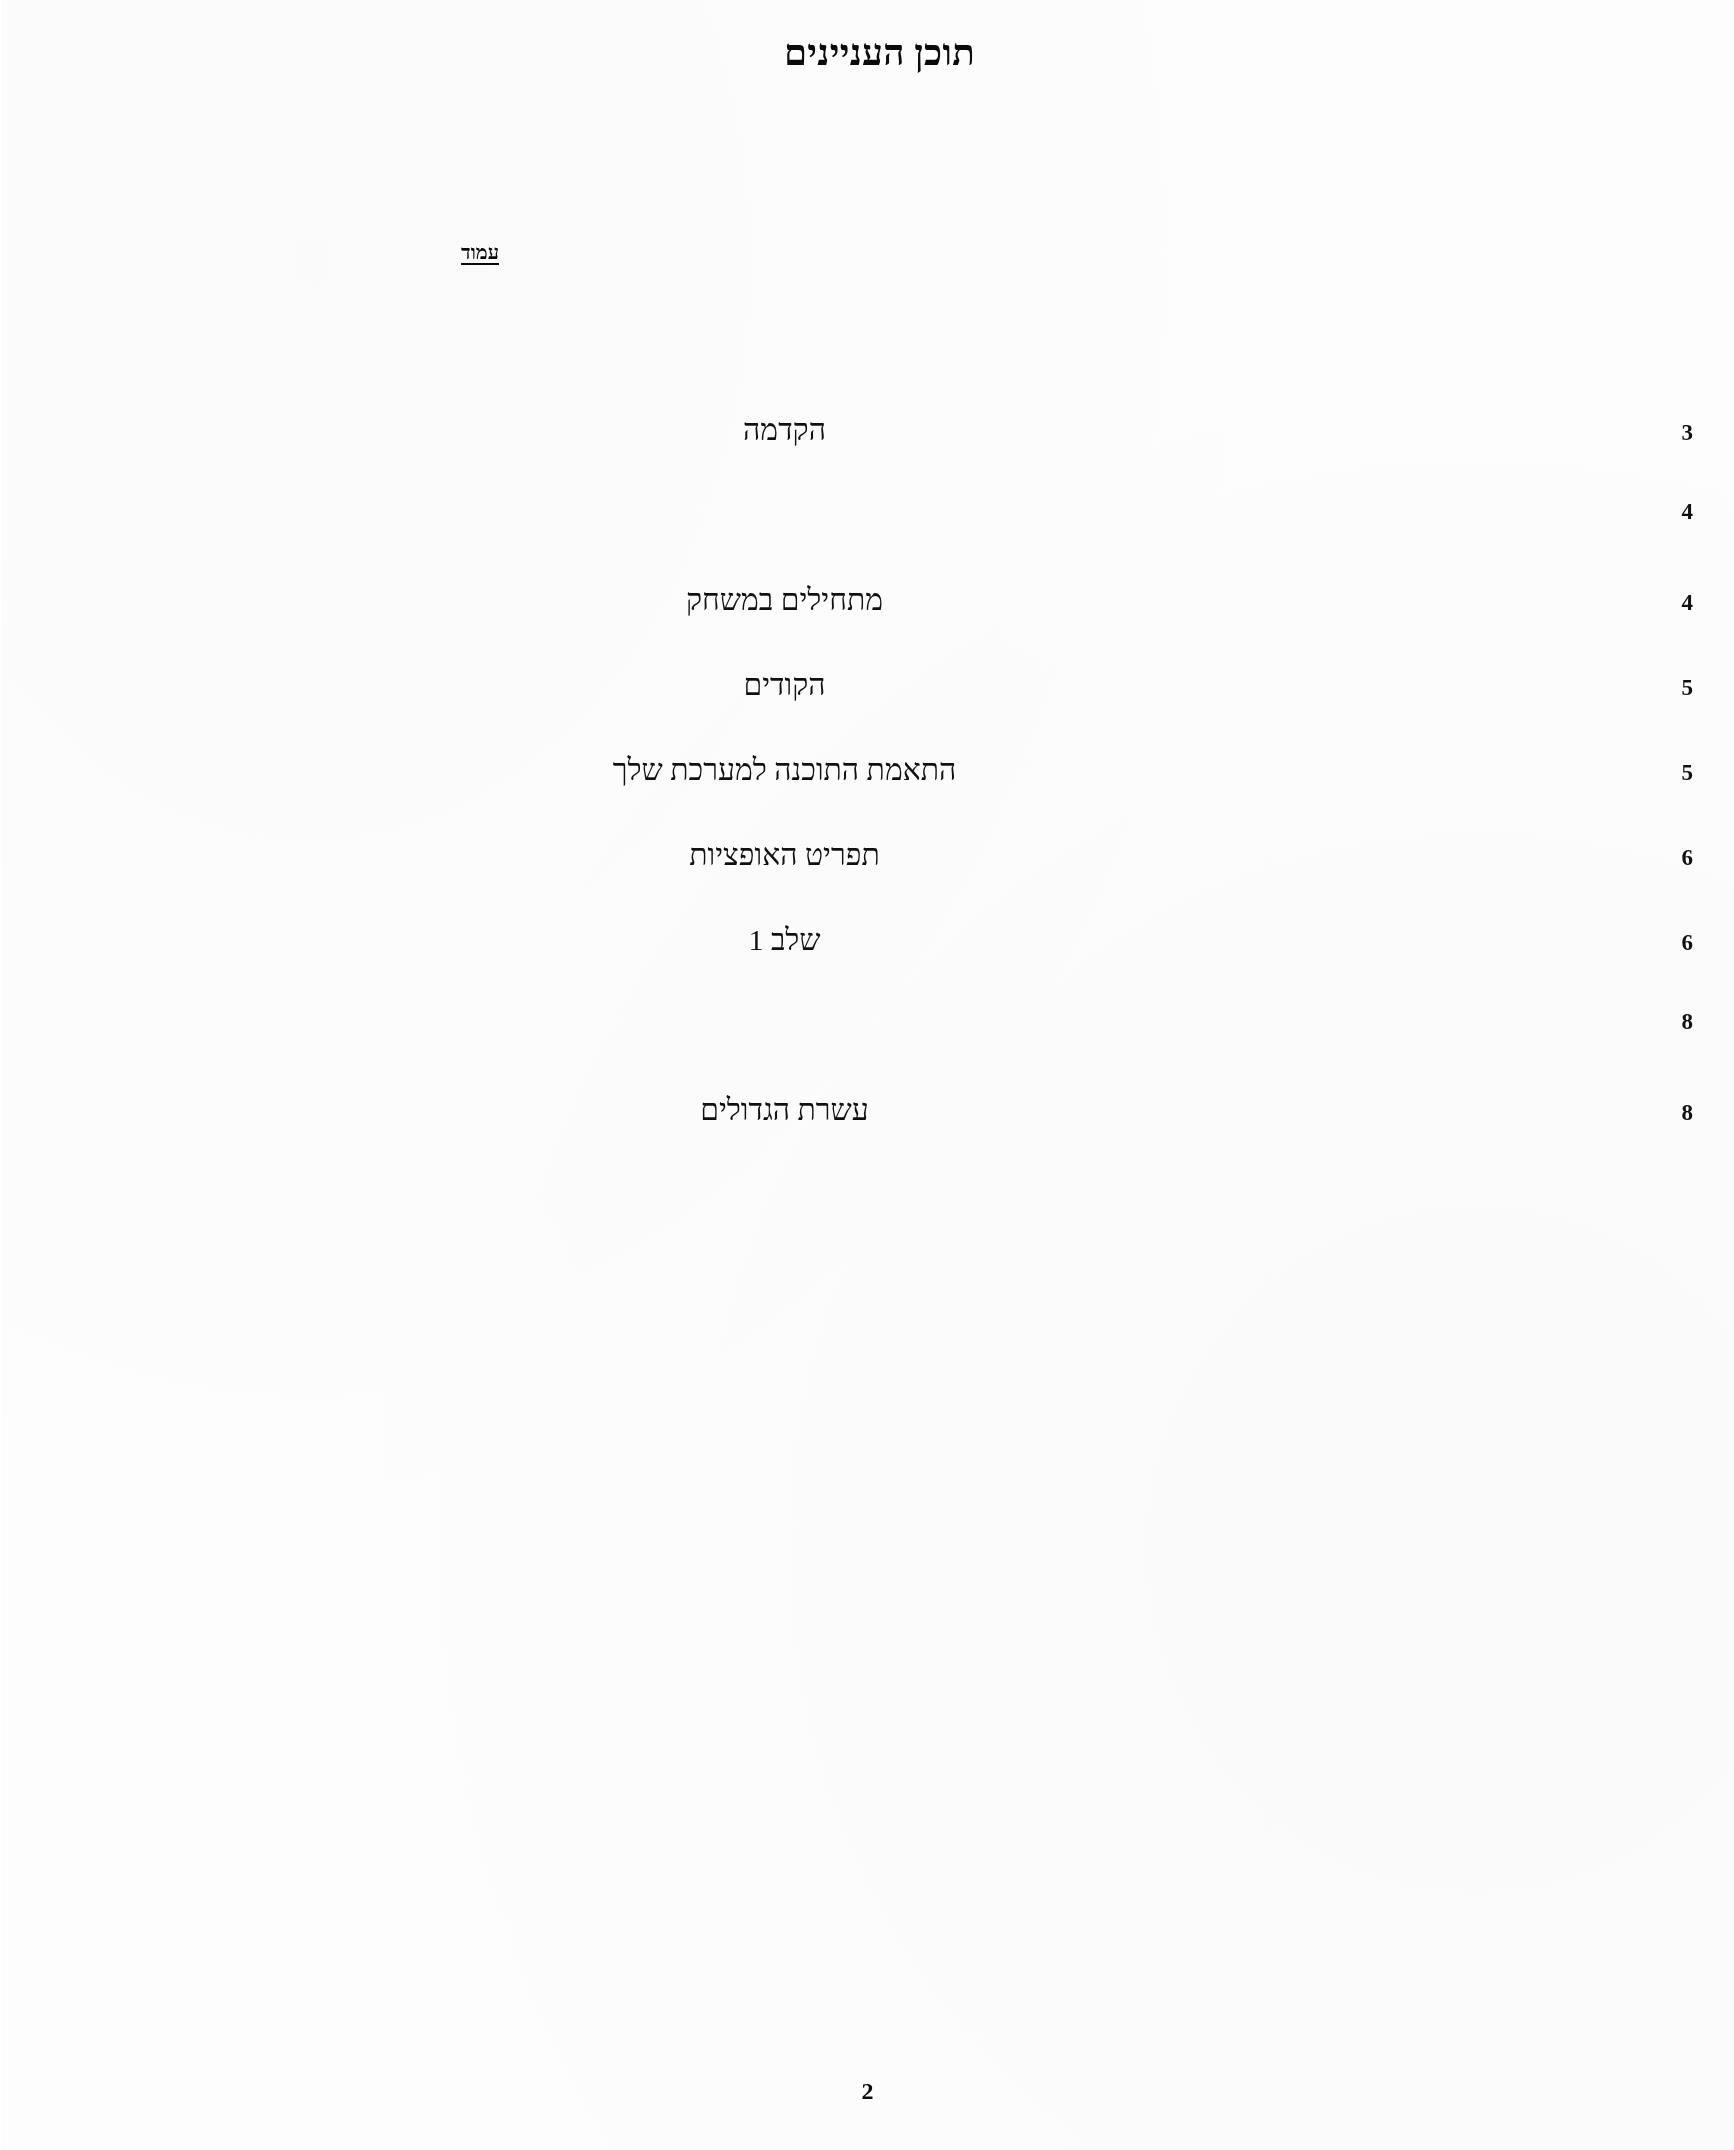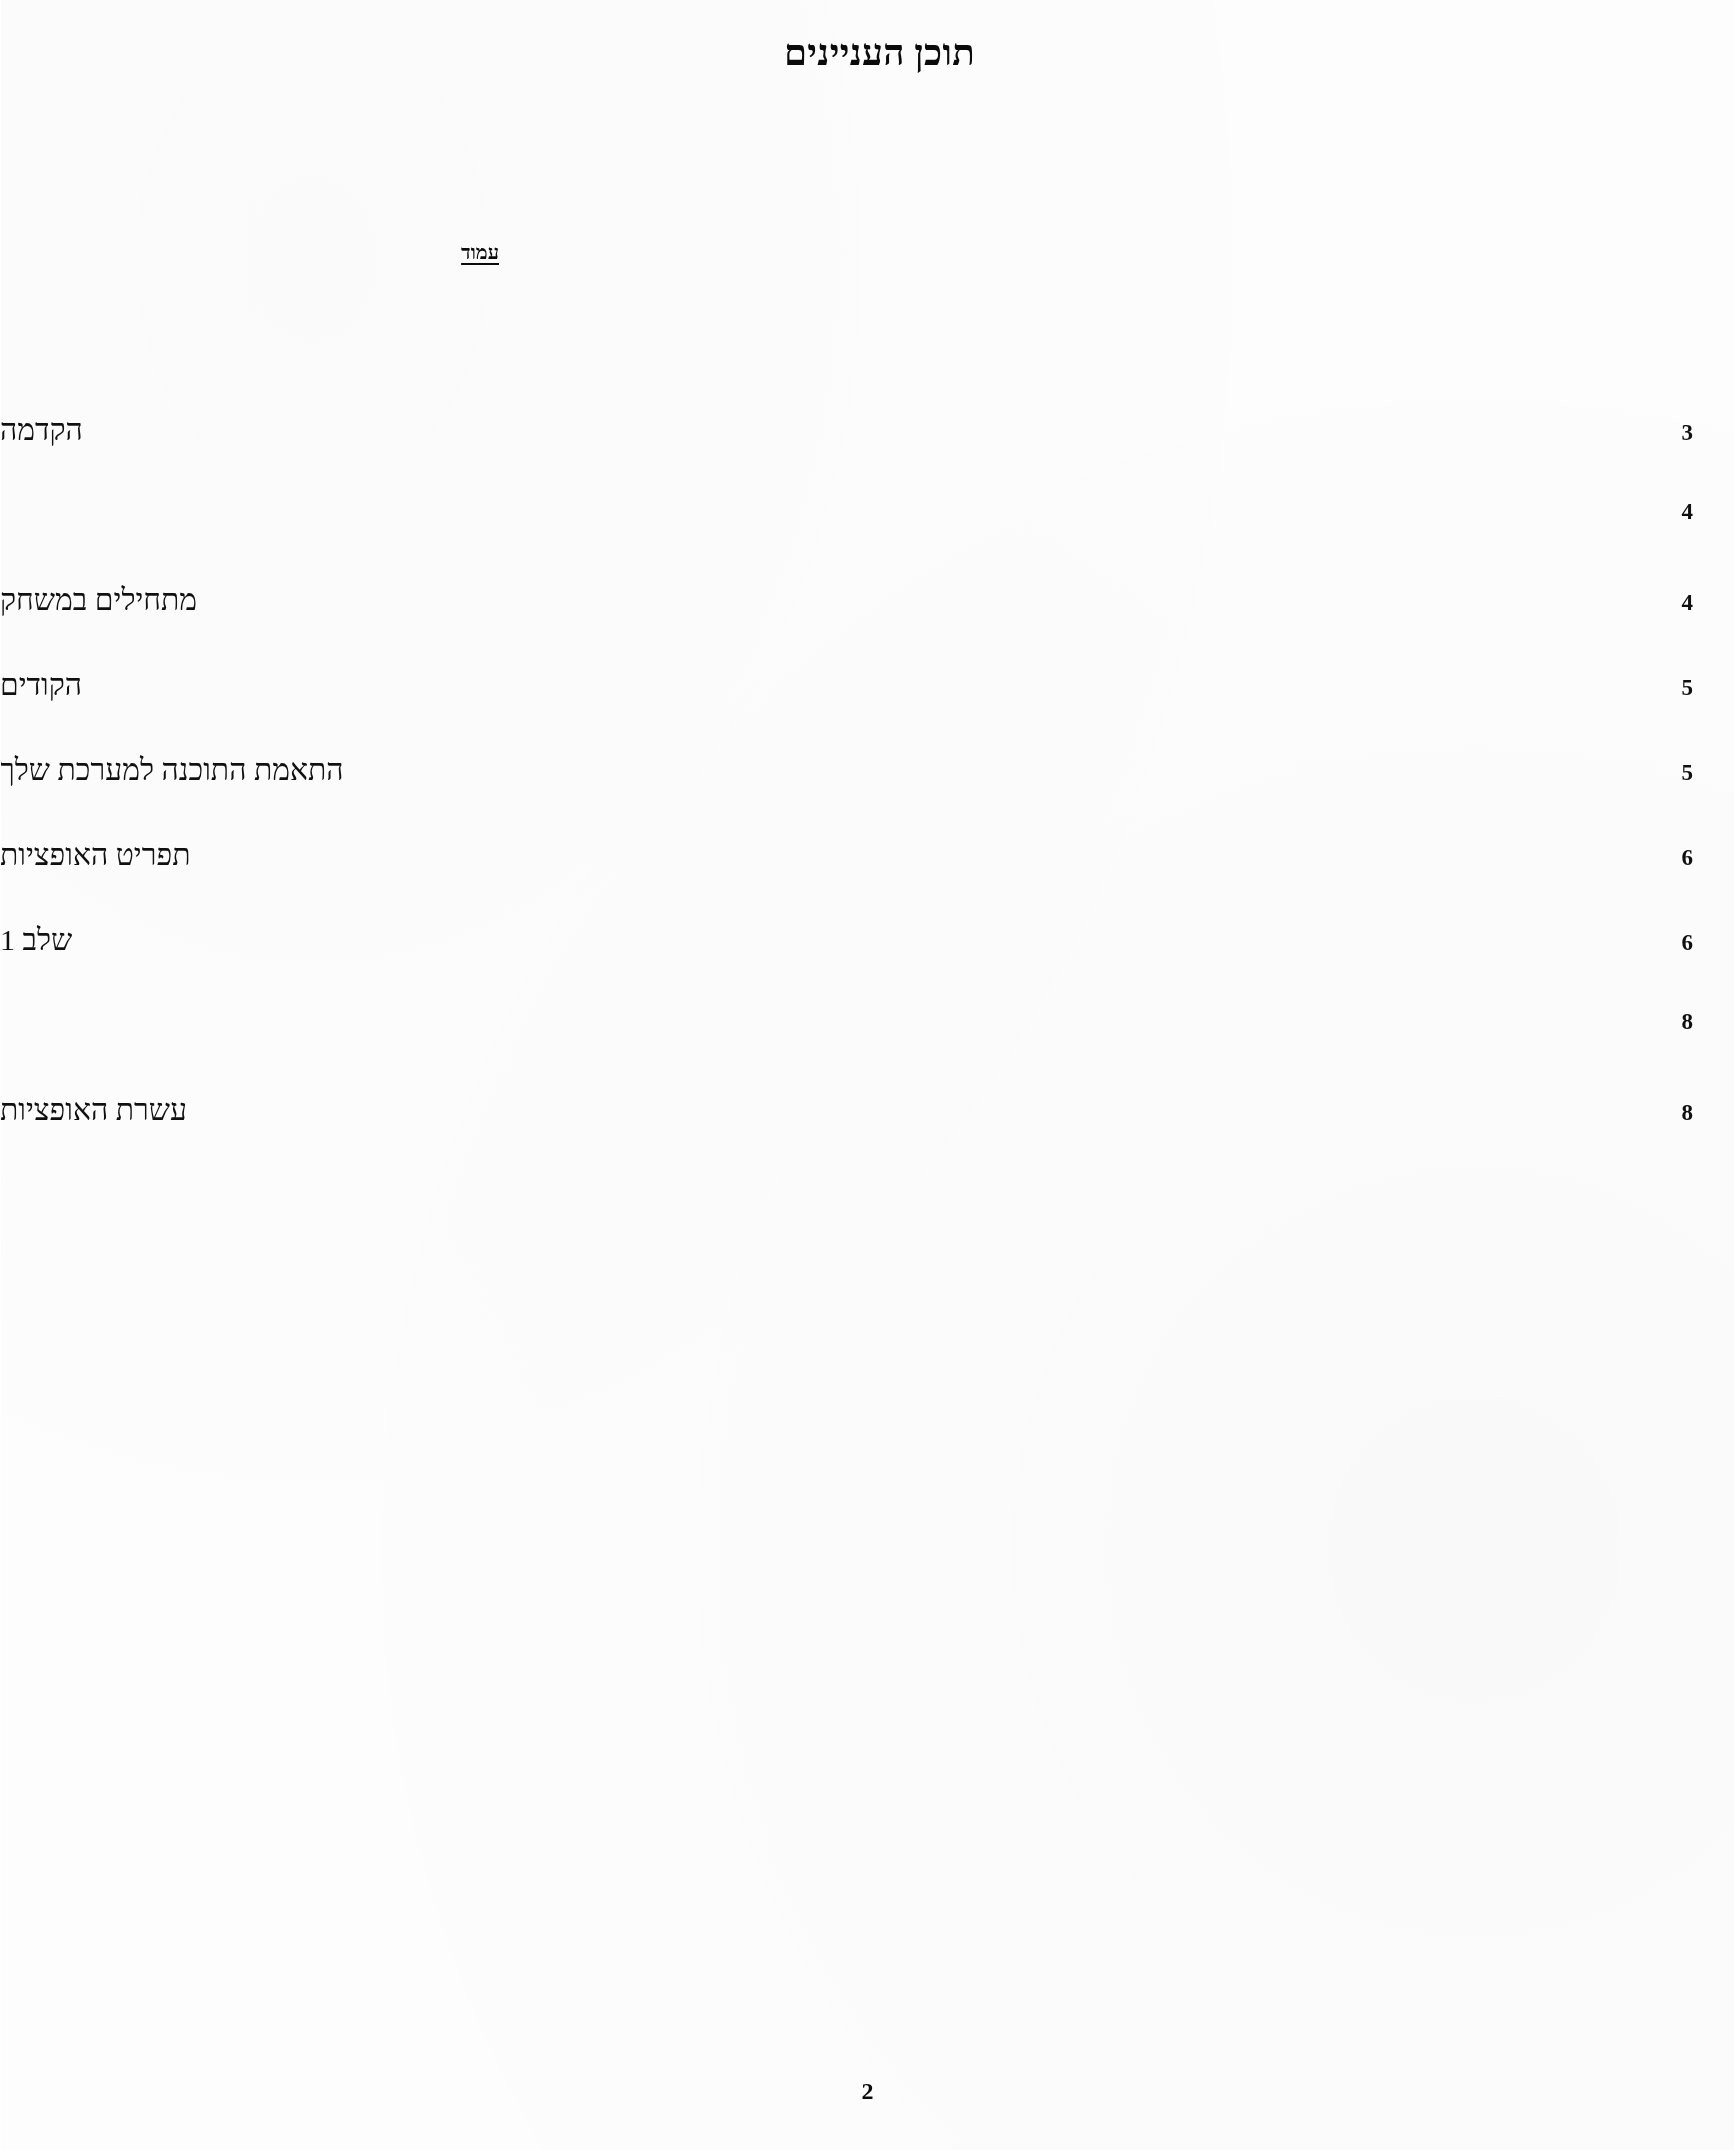--- a/index.html
+++ b/index.html
@@ -56,21 +56,21 @@
   }
 
   .toc-row {
     display: flex;
     align-items: baseline;
     height: 85px;
   }
 
   .toc-title {
     width: 1569px;
-    text-align: left;
+    text-align: center;
     padding-right: 0;
     font-size: 30px;
     font-weight: 400;
     line-height: 1;
     color: #101010;
     font-family: Liberation Serif, serif;
   }
 
   .toc-page {
     width: 166px;
@@ -137,21 +137,21 @@
       <div class="toc-page">6</div>
       <div class="toc-title">שלב 1</div>
     </div>
 
     <div class="toc-row">
       <div class="toc-page">8</div>
     </div>
 
     <div class="toc-row">
       <div class="toc-page">8</div>
-      <div class="toc-title">עשרת האופציות</div>
+      <div class="toc-title">עשרת הגדולים</div>
     </div>
 
   </div>
 
   <div class="folio">2</div>
 
 </div>
 
 
 </body></html>

